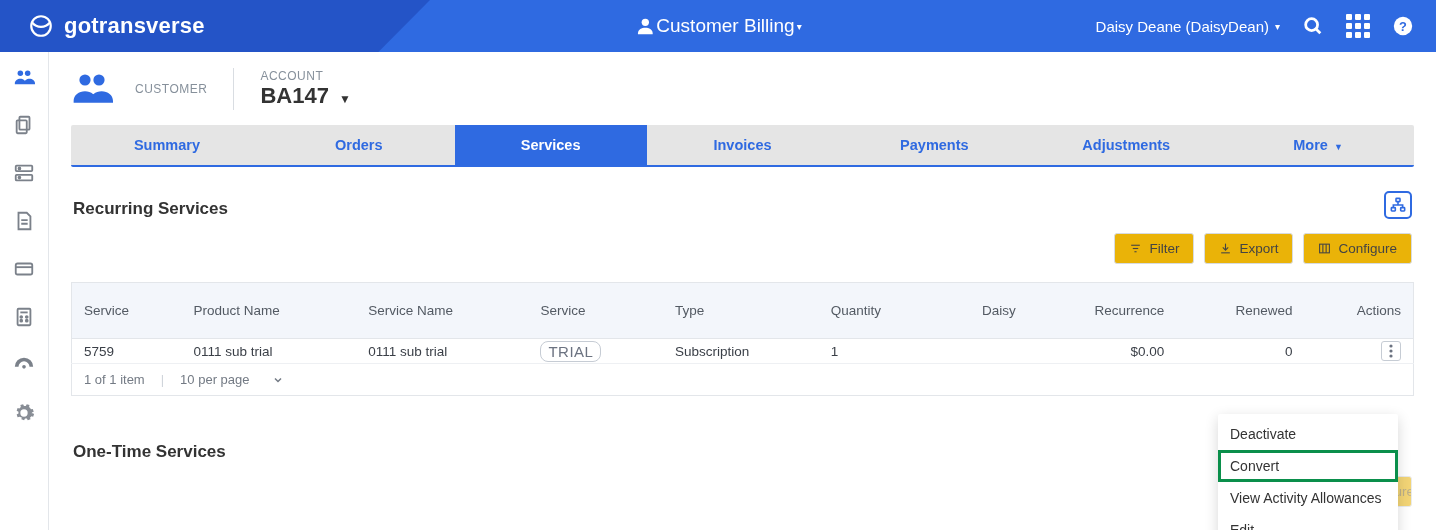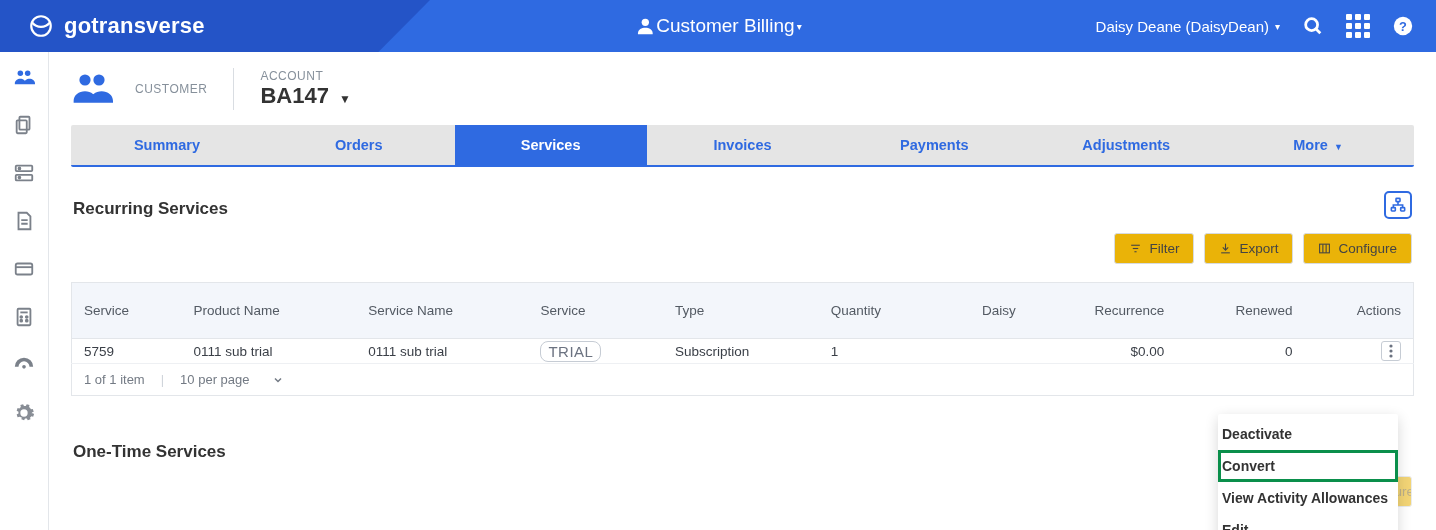--- a/index.html
+++ b/index.html
@@ -169,21 +169,21 @@
     right:38px;           
     top:362px;
     width:180px;
     background:#fff;
     box-shadow:0 4px 14px rgba(0,0,0,.16);
     border-radius:2px;
     padding:4px 0;
     z-index:10;
   }
   .menu .mi{
-    padding:8px 4px; font-size:14px; color:#333; cursor:pointer;font-weight:bold;
+    padding:8px 12px; font-size:14px; color:#333; cursor:pointer;
   }
   .menu .mi.hl{ outline:3px solid #0a8f4b; outline-offset:-3px;}
 
   
   .sec2-toolbar{
     display:flex; justify-content:flex-end; gap:10px; margin:14px 2px 0;
     opacity:.55;
   }
 </style>
 </head>

